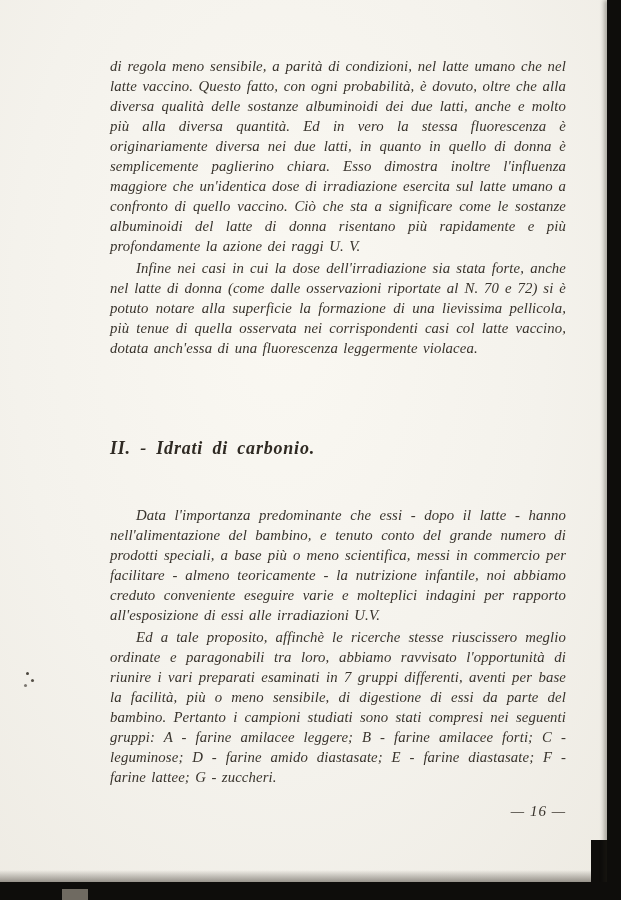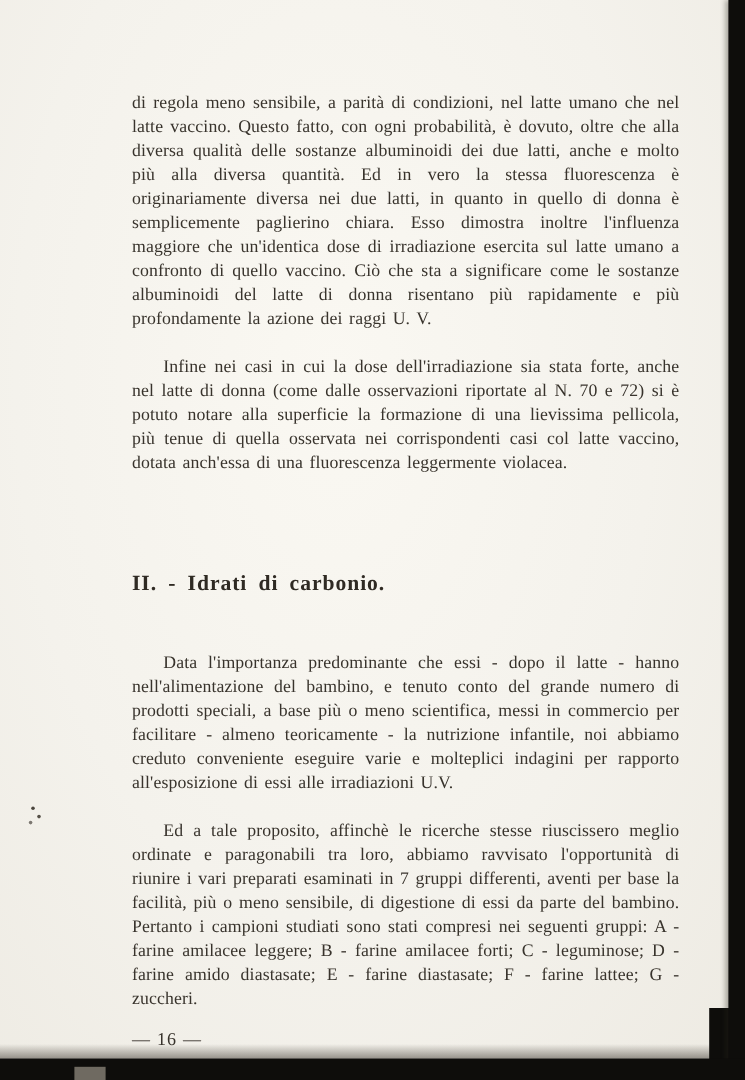--- a/index.html
+++ b/index.html
@@ -12,53 +12,54 @@
     width: 621px;
     height: 900px;
     overflow: hidden;
     background: radial-gradient(ellipse at 45% 35%, #faf8f2 0%, #f4f2ec 55%, #edeae2 100%);
     font-family: "Liberation Serif", "DejaVu Serif", serif;
     color: #37322b;
   }
   .text-block {
     position: absolute;
     left: 110px;
-    top: 76px;
+    top: 56px;
     width: 456px;
+    font-style: italic;
   }
   .para {
     margin: 0;
     font-size: 14.8px;
     line-height: 20px;
     text-align: justify;
     word-spacing: 1.6px;
     letter-spacing: 0.1px;
     color: #38332c;
   }
   .para + .para {
-    margin-top: 20px;
+    margin-top: 2px;
   }
   .para.indent {
     text-indent: 26px;
   }
   .section-heading {
     margin: 80px 0 0 0;
     text-align: left;
     font-size: 18px;
     font-weight: bold;
     letter-spacing: 0.8px;
     word-spacing: 4px;
     color: #2f2a23;
   }
   .body-group {
     margin-top: 46px;
   }
   .page-number {
     margin-top: 16px;
-    text-align: left;
+    text-align: right;
     font-size: 15px;
     letter-spacing: 1px;
     color: #38332c;
   }
   
   .scan-edge-right {
     position: absolute;
     top: 0;
     right: 0;
     width: 14px;

